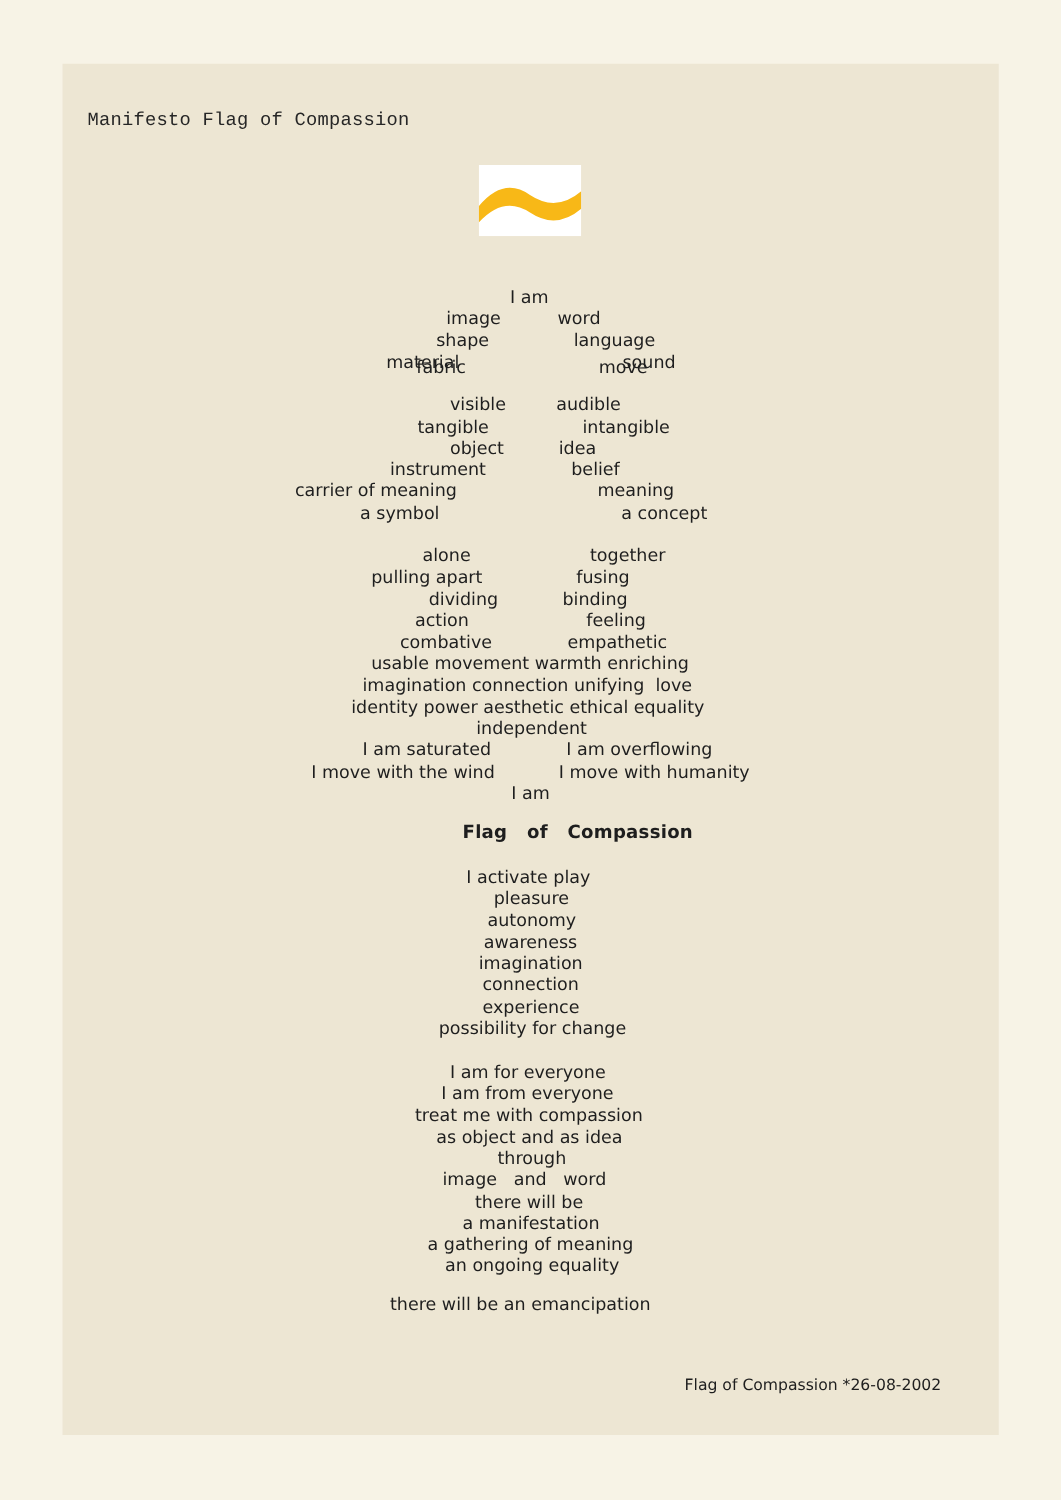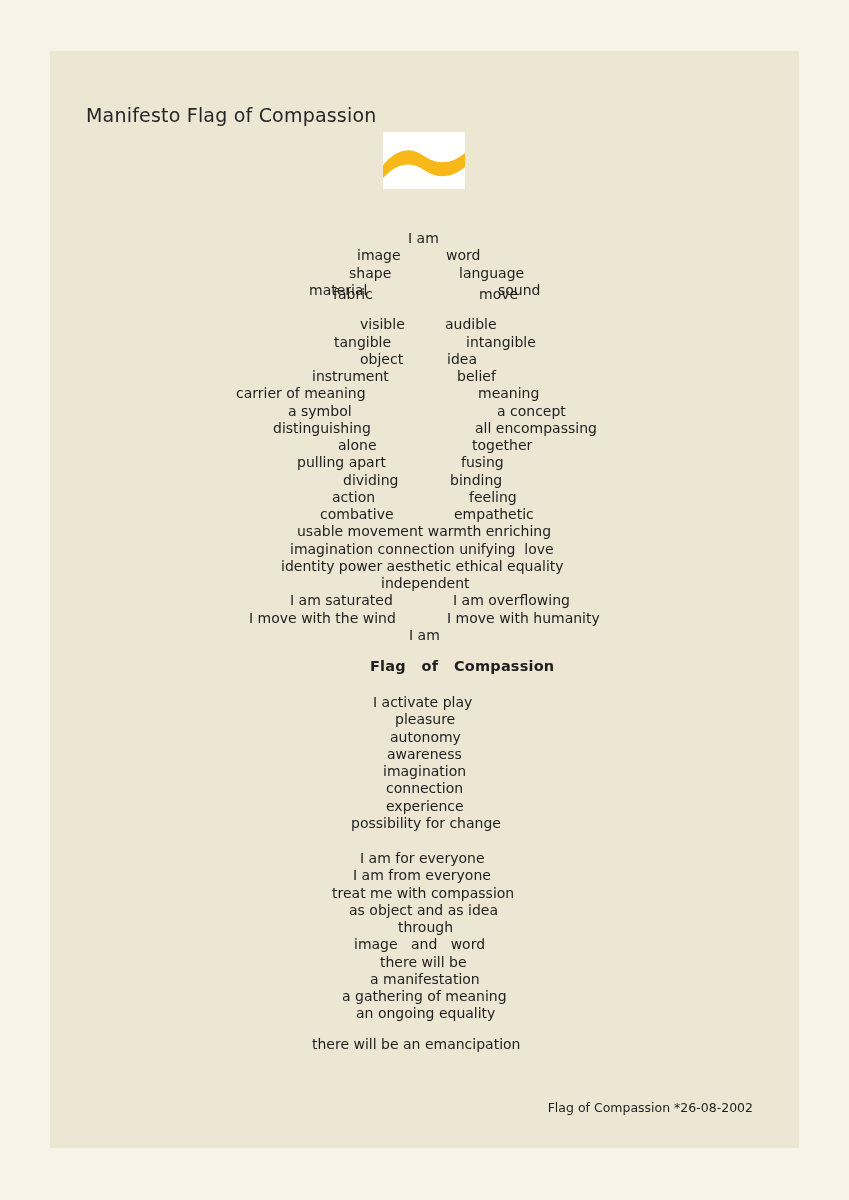--- a/index.html
+++ b/index.html
@@ -17,26 +17,27 @@
     left: 50px;
     top: 51px;
     width: 749px;
     height: 1097px;
     background: #ede6d3;
   }
   .page-title {
     position: absolute;
     left: 70px;
     top: 88px;
-    margin: 16px;
-    font-size: 19px;
+    margin: 0;
+    font-size: 15px;
     font-weight: normal;
     letter-spacing: 0.2px;
     color: #262626;
     white-space: pre;
+    font-family: Liberation Mono, monospace;
   }
   .flag-svg {
     position: absolute;
     left: 383px;
     top: 132px;
     width: 82px;
     height: 57px;
     display: block;
   }
   .poem {
@@ -123,24 +124,20 @@
         <span class="poem-seg" style="left: 457px;">belief</span>
       </div>
       <div class="poem-line" style="top: 385.25px;">
         <span class="poem-seg" style="left: 236px;">carrier of meaning</span>
         <span class="poem-seg" style="left: 478px;">meaning</span>
       </div>
       <div class="poem-line" style="top: 402.5px;">
         <span class="poem-seg" style="left: 288px;">a symbol</span>
         <span class="poem-seg" style="left: 497px;">a concept</span>
       </div>
-      <div class="poem-line" style="top: 419.75px;">
-        <span class="poem-seg" style="left: 273px;">distinguishing</span>
-        <span class="poem-seg" style="left: 475px;">all encompassing</span>
-      </div>
       <div class="poem-line" style="top: 437px;">
         <span class="poem-seg" style="left: 338px;">alone</span>
         <span class="poem-seg" style="left: 472px;">together</span>
       </div>
       <div class="poem-line" style="top: 454.25px;">
         <span class="poem-seg" style="left: 297px;">pulling apart</span>
         <span class="poem-seg" style="left: 461px;">fusing</span>
       </div>
       <div class="poem-line" style="top: 471.5px;">
         <span class="poem-seg" style="left: 343px;">dividing</span>

